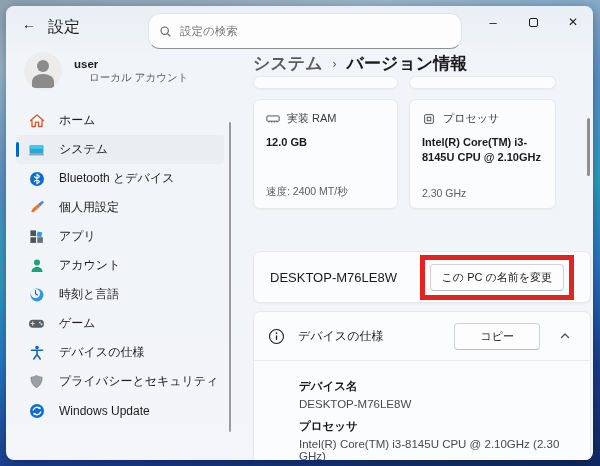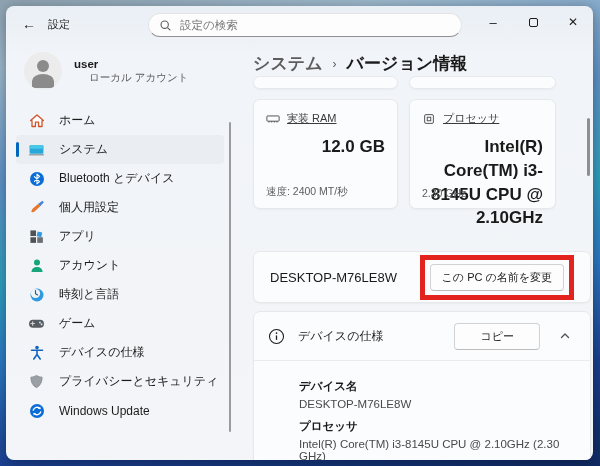--- a/index.html
+++ b/index.html
@@ -17,22 +17,22 @@
     position:absolute; left:6px; top:6px; right:7px; bottom:6px;
     border-radius:8px;
     background:linear-gradient(180deg,#e9eff5 0%,#f1f4f8 50px,#f3f5f8 100%);
     box-shadow:0 2px 14px rgba(0,0,0,.35);
     overflow:hidden;
   }
   
   .titlebar { position:absolute; left:0; top:0; right:0; height:36px; }
   .back-btn { position:absolute; left:10px; top:5px; width:26px; height:26px; border-radius:4px;
     display:flex; align-items:center; justify-content:center; font-size:14px; color:#1b1b1b; cursor:pointer; }
-  .app-title { position:absolute; left:42px; top:11px; font-size:11px; color:#1b1b1b; }
-  .searchbox { position:absolute; left:142px; top:7px; width:314px; height:24px;
+  .app-title { position:absolute; left:42px; top:11px; font-size:16px; color:#1b1b1b; }
+  .searchbox { position:absolute; left:142px; top:7px; width:314px; height:36px;
     background:#fdfdfd; border:1px solid #e3e3e3; border-bottom:1px solid #8f8f8f;
     border-radius:12px; display:flex; align-items:center; padding:0 10px; }
   .searchbox svg { flex:0 0 auto; margin-right:8px; }
   .searchbox input { border:none; outline:none; background:transparent; font-size:11.5px; color:#1b1b1b; width:100%;
     font-family:"Liberation Sans","DejaVu Sans",sans-serif; }
   .searchbox input::placeholder { color:#767676; }
   .win-controls { position:absolute; right:0; top:0; height:34px; display:flex; }
   .wc-btn { width:40px; height:32px; display:flex; align-items:center; justify-content:center; color:#1b1b1b; cursor:pointer; }
   .wc-min { font-size:13px; }
   .wc-max-glyph { width:9px; height:9px; border:1px solid #1b1b1b; border-radius:2px; }
@@ -59,23 +59,23 @@
   .main { position:absolute; left:230px; top:36px; right:0; bottom:0; }
   .breadcrumb { position:absolute; left:17px; top:10px; font-size:17px; font-weight:bold; display:flex; align-items:center; }
   .bc-parent { color:#5d5d5d; cursor:pointer; }
   .bc-sep { color:#5d5d5d; font-size:12px; margin:0 10px; font-weight:normal; }
   .bc-current { color:#1a1a1a; }
   .card { background:#fbfcfd; border:1px solid #e7e8ea; border-radius:7px; box-shadow:0 1px 2px rgba(0,0,0,.04); }
   .sliver-row { position:absolute; left:17px; top:34px; display:flex; gap:11px; }
   .sliver { height:13px; width:145px; }
   .card-row { position:absolute; left:17px; top:57px; display:flex; gap:11px; }
   .info-card { width:145px; height:110px; padding:11px 12px; position:relative; }
-  .ic-head { display:flex; align-items:center; font-size:11px; color:#3b3b3b;text-decoration:underline; }
+  .ic-head { display:flex; align-items:center; font-size:11px; color:#3b3b3b; }
   .ic-head svg { margin-right:7px; }
-  .ic-value { margin-top:9px; font-size:17px; font-weight:bold; color:#1a1a1a; line-height:1.4;text-align:right; }
+  .ic-value { margin-top:9px; font-size:11px; font-weight:bold; color:#1a1a1a; line-height:1.4; }
   .ic-footer { position:absolute; left:12px; bottom:9px; font-size:10.5px; color:#5d5d5d; }
   .device-row { position:absolute; left:17px; top:209px; width:338px; height:52px; padding:9px 16px;
     display:flex; align-items:center; justify-content:space-between; }
   .dev-name { font-size:13px; color:#1a1a1a; }
   .dev-model { font-size:10.5px; color:#5d5d5d; margin-top:2px; }
   .red-frame { border:5px solid #e2231e; padding:4px 5px; background:transparent; }
   .btn { background:#fdfdfd; border:1px solid #d2d2d2; border-bottom-color:#bdbdbd; border-radius:4px;
     font-size:11px; color:#1b1b1b; padding:5px 11px; cursor:pointer; white-space:nowrap;
     font-family:"Liberation Sans","DejaVu Sans",sans-serif; }
   .specs-card { position:absolute; left:17px; top:269px; width:338px; height:220px; }

